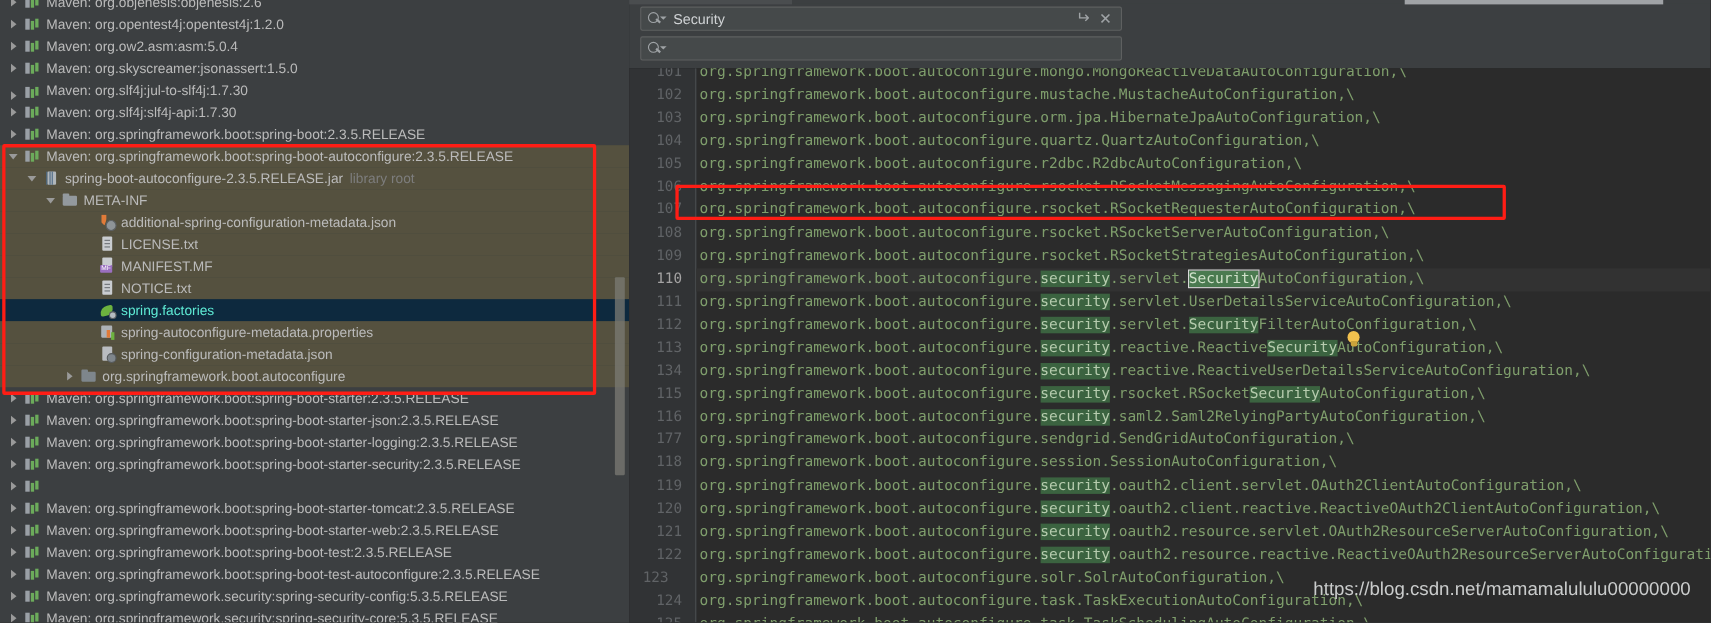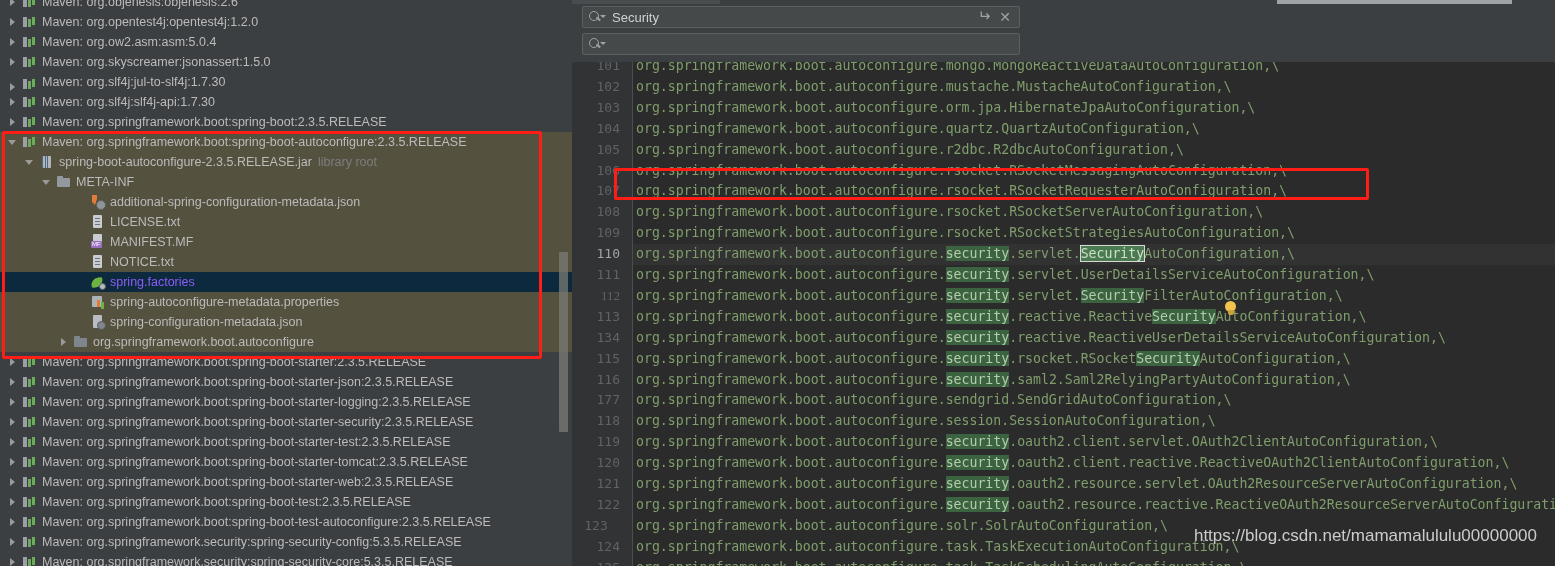--- a/index.html
+++ b/index.html
@@ -15,21 +15,21 @@
   #tree{
     position:absolute;left:0;top:0;width:572px;height:566px;
     background:#3c3f41;overflow:hidden;
   }
   .row{
     position:relative;height:20px;line-height:20px;
     white-space:nowrap;font-size:12.5px;color:#bbbbbb;
     display:flex;align-items:center;
   }
   .row.sel-range{background:#55513f;}
-  .row.selected{background:#0d293e;color:#8b5cf6;}
+  .row.selected{background:#0d293e;color:#5eead4;}
   .arrow{
     width:11px;height:11px;flex:0 0 11px;margin-right:3px;position:relative;
   }
   .arrow.closed::before{
     content:"";position:absolute;left:2px;top:1.5px;
     border-left:5px solid #9a9a9a;border-top:4px solid transparent;border-bottom:4px solid transparent;
   }
   .arrow.open::before{
     content:"";position:absolute;left:0px;top:3px;
     border-top:5px solid #9a9a9a;border-left:4px solid transparent;border-right:4px solid transparent;
@@ -350,21 +350,20 @@
         <div class="row" style="position: absolute; left: 0px; width: 572px; top: 412px;">
           <span style="display: inline-block; width: 8px; flex: 0 0 auto;"></span>
           <span class="arrow closed"></span>
           <span class="ico ico-maven"></span>
           <span class="lbl">Maven: org.springframework.boot:spring-boot-starter-security:2.3.5.RELEASE</span>
         </div>
         <div class="row" style="position: absolute; left: 0px; width: 572px; top: 432px;">
           <span style="display: inline-block; width: 8px; flex: 0 0 auto;"></span>
           <span class="arrow closed"></span>
           <span class="ico ico-maven"></span>
-          <span class="lbl">Maven: org.springframework.boot:spring-boot-starter-test:2.3.5.RELEASE</span>
         </div>
         <div class="row" style="position: absolute; left: 0px; width: 572px; top: 452px;">
           <span style="display: inline-block; width: 8px; flex: 0 0 auto;"></span>
           <span class="arrow closed"></span>
           <span class="ico ico-maven"></span>
           <span class="lbl">Maven: org.springframework.boot:spring-boot-starter-tomcat:2.3.5.RELEASE</span>
         </div>
         <div class="row" style="position: absolute; left: 0px; width: 572px; top: 472px;">
           <span style="display: inline-block; width: 8px; flex: 0 0 auto;"></span>
           <span class="arrow closed"></span>
@@ -446,21 +445,21 @@
           <div class="cline ctext" style="top: 119.4px;"><span>org.springframework.boot.autoconfigure.rsocket.RSocketRequesterAutoConfiguration,\</span></div>
           <div class="lnum" style="top: 140.3px;">108</div>
           <div class="cline ctext" style="top: 140.3px;"><span>org.springframework.boot.autoconfigure.rsocket.RSocketServerAutoConfiguration,\</span></div>
           <div class="lnum" style="top: 161.2px;">109</div>
           <div class="cline ctext" style="top: 161.2px;"><span>org.springframework.boot.autoconfigure.rsocket.RSocketStrategiesAutoConfiguration,\</span></div>
           <div class="crow-current" style="top: 182.1px;"></div>
           <div class="lnum cur" style="top: 182.1px;">110</div>
           <div class="cline ctext" style="top: 182.1px;"><span>org.springframework.boot.autoconfigure.</span><span class="hl">security</span><span>.servlet.</span><span class="hl cursel">Security</span><span>AutoConfiguration,\</span></div>
           <div class="lnum" style="top: 203px;">111</div>
           <div class="cline ctext" style="top: 203px;"><span>org.springframework.boot.autoconfigure.</span><span class="hl">security</span><span>.servlet.UserDetailsServiceAutoConfiguration,\</span></div>
-          <div class="lnum" style="top: 223.9px; font-family: Liberation Serif, serif;">112</div>
+          <div class="lnum" style="top: 223.9px;">112</div>
           <div class="cline ctext" style="top: 223.9px;"><span>org.springframework.boot.autoconfigure.</span><span class="hl">security</span><span>.servlet.</span><span class="hl">Security</span><span>FilterAutoConfiguration,\</span></div>
           <div class="lnum" style="top: 244.8px;">113</div>
           <div class="cline ctext" style="top: 244.8px;"><span>org.springframework.boot.autoconfigure.</span><span class="hl">security</span><span>.reactive.Reactive</span><span class="hl">Security</span><span>AutoConfiguration,\</span></div>
           <div class="lnum" style="top: 265.7px;">134</div>
           <div class="cline ctext" style="top: 265.7px;"><span>org.springframework.boot.autoconfigure.</span><span class="hl">security</span><span>.reactive.ReactiveUserDetailsServiceAutoConfiguration,\</span></div>
           <div class="lnum" style="top: 286.6px;">115</div>
           <div class="cline ctext" style="top: 286.6px;"><span>org.springframework.boot.autoconfigure.</span><span class="hl">security</span><span>.rsocket.RSocket</span><span class="hl">Security</span><span>AutoConfiguration,\</span></div>
           <div class="lnum" style="top: 307.5px;">116</div>
           <div class="cline ctext" style="top: 307.5px;"><span>org.springframework.boot.autoconfigure.</span><span class="hl">security</span><span>.saml2.Saml2RelyingPartyAutoConfiguration,\</span></div>
           <div class="lnum" style="top: 328.4px;">177</div>

